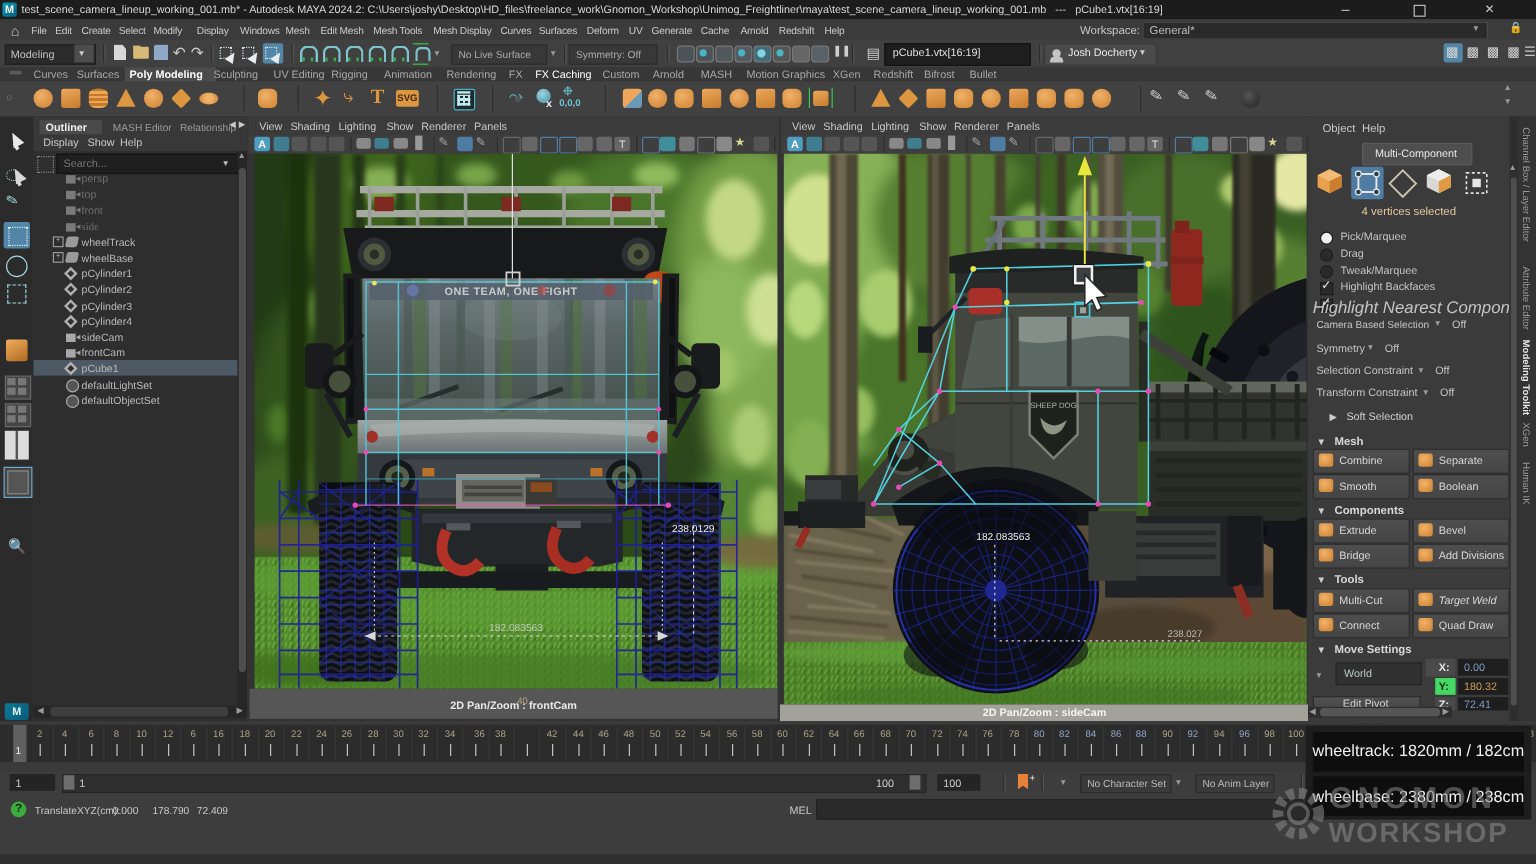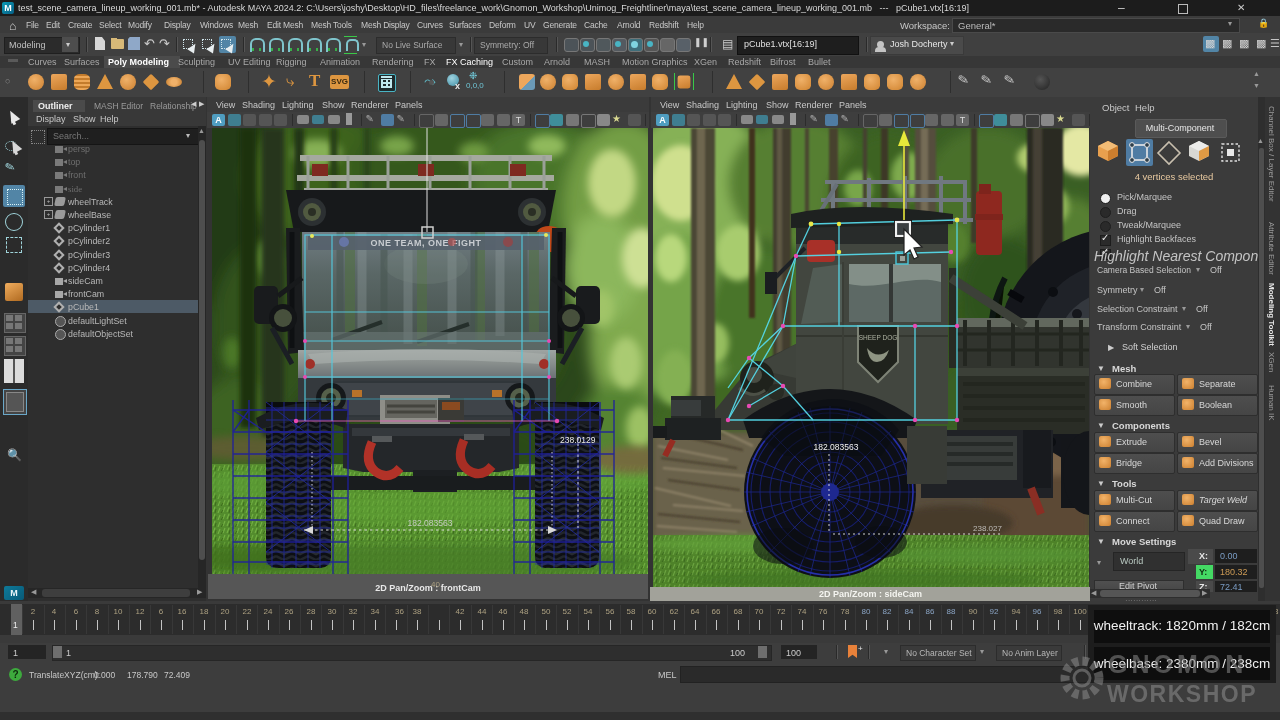--- a/index.html
+++ b/index.html
@@ -156,21 +156,21 @@
 <div class="a" style="left:286px;top:72px;font-size:15px;color:#dd9640">⤷</div>
 <div class="a" style="left:309px;top:71px;font-size:17px;font-weight:bold;color:#dd9640;font-family:'Liberation Serif',serif">T</div>
 <div class="ic" style="left:330px;top:75px;width:19px;height:14px;background:#dd9640;color:#3a2a10;font-size:8px;font-weight:bold;text-align:center;line-height:14px">SVG</div>
 <div class="ic" style="left:378px;top:74px;width:16px;height:16px;background:#1e2a2c;border:1.5px solid #49b4c4"></div>
 <div class="a" style="left:381px;top:79px;width:11px;height:9px;background:repeating-linear-gradient(0deg,#bfe8ee 0 2px,transparent 2px 4px),repeating-linear-gradient(90deg,#bfe8ee 0 2px,transparent 2px 4.5px)"></div>
 <div class="a" style="left:381px;top:76px;width:11px;height:2px;background:#bfe8ee"></div>
 <div class="a" style="left:424px;top:72px;font-size:15px;color:#5fb4c0">⤳</div>
 <div class="a" style="left:429px;top:80px;width:5px;height:5px;background:#555;border-radius:50%"></div>
 <div class="ic" style="left:447px;top:74px;width:12px;height:12px;background:radial-gradient(circle at 40% 35%,#9fd3e0,#3f8ea4);border-radius:50%"></div>
 <div class="a" style="left:455px;top:81px;font-size:9px;color:#e8e8e8;font-weight:bold">x</div>
-<div class="a" style="left:466px;top:81px;font-size:8px;color:#6fc4d4;font-weight:normal">0,0,0</div>
+<div class="a" style="left:466px;top:81px;font-size:8px;color:#6fc4d4;font-weight:bold">0,0,0</div>
 <div class="a" style="left:469px;top:70px;font-size:10px;color:#6fc4d4">❉</div>
 <div class="ic" style="left:519px;top:74px;width:16px;height:16px;background:linear-gradient(135deg,#eda75c 55%,#6a9ab8 55%);border-radius:3px"></div>
 <div class="ic" style="left:540px;top:74px;width:16px;height:16px;background:radial-gradient(circle at 40% 35%,#f0b169,#cc8030);border-radius:50%"></div>
 <div class="ic" style="left:562px;top:74px;width:16px;height:16px;background:radial-gradient(circle at 40% 35%,#f0b169,#d08430);border-radius:30%"></div>
 <div class="ic" style="left:585px;top:74px;width:16px;height:16px;background:linear-gradient(160deg,#eda75c,#c77c2c);border-radius:2px"></div>
 <div class="ic" style="left:608px;top:74px;width:16px;height:16px;background:radial-gradient(circle at 40% 35%,#f0b169,#cc8030);border-radius:50%"></div>
 <div class="ic" style="left:630px;top:74px;width:16px;height:16px;background:linear-gradient(160deg,#eda75c,#c77c2c);border-radius:2px"></div>
 <div class="ic" style="left:652px;top:74px;width:16px;height:16px;background:radial-gradient(circle at 40% 35%,#f0b169,#d08430);border-radius:30%"></div>
 <div class="a" style="left:674px;top:73px;width:18px;height:17px;border:1.5px solid #39c948;border-top:none;border-bottom:none"></div>
 <div class="ic" style="left:676px;top:74px;width:16px;height:16px;background:linear-gradient(160deg,#eda75c,#c77c2c);border-radius:3px;transform:scale(.8)"></div>

